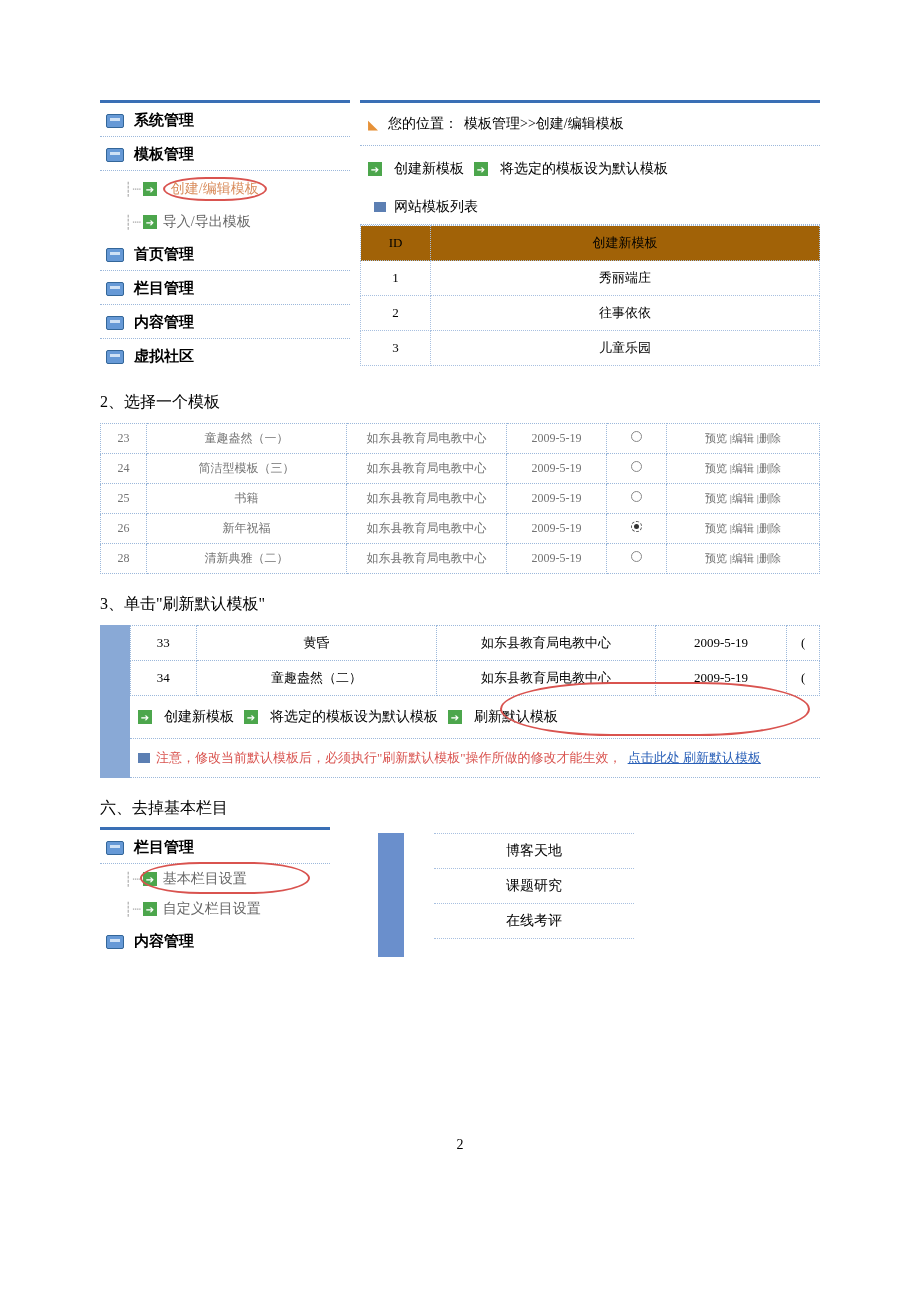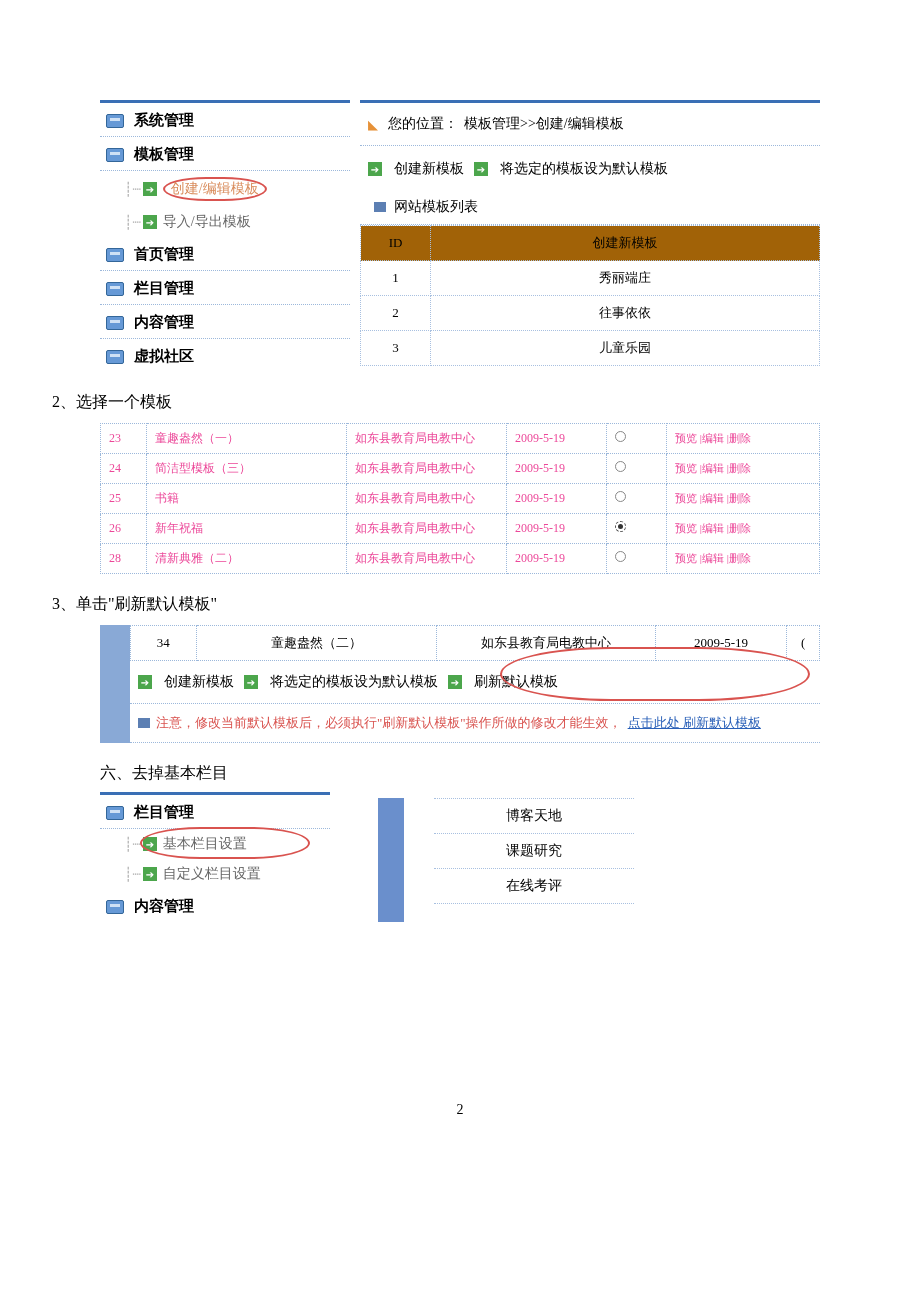--- a/index.html
+++ b/index.html
@@ -120,33 +120,34 @@
     .mini-table th, .mini-table td {
       border: 1px dotted #a8c0e0;
       padding: 8px 12px;
       text-align: center;
       font-weight: normal;
     }
     .mini-table th { background: #a16207; }
 
     .step-text {
       font-size: 16px;
-      margin: 8px 52px 10px;
+      margin: 8px 100px 10px;
     }
 
     .table2 {
       width: 720px;
       margin: 0 100px 20px;
       border-collapse: collapse;
       font-size: 12px;
     }
     .table2 td {
       border: 1px dotted #9cb8db;
       padding: 6px 8px;
-      color: #ec4899;
+      text-align: center;
+      color: #737373;
     }
     .radio {
       width: 11px; height: 11px;
       border: 1px solid #888;
       border-radius: 50%;
       display: inline-block;
       position: relative;
     }
     .radio.checked { border: 1px dashed #555; }
     .radio.checked::after {
@@ -380,20 +381,27 @@
       </tr>
     </tbody>
 </table>
 
 <div class="step-text">3、单击"刷新默认模板"</div>
 <div class="section3">
   <div class="left-bar"></div>
   <div class="right3">
     <table class="table3">
       <tbody id="t3body">
+          <tr>
+    <td style="width:60px;">33</td>
+    <td style="width:220px;">黄昏</td>
+    <td style="width:200px;">如东县教育局电教中心</td>
+    <td style="width:120px;">2009-5-19</td>
+    <td style="width:30px;">(</td>
+          </tr>
           <tr>
     <td style="width:60px;">34</td>
     <td style="width:220px;">童趣盎然（二）</td>
     <td style="width:200px;">如东县教育局电教中心</td>
     <td style="width:120px;">2009-5-19</td>
     <td style="width:30px;">(</td>
           </tr>
         </tbody>
     </table>
     <div class="toolbar3">

